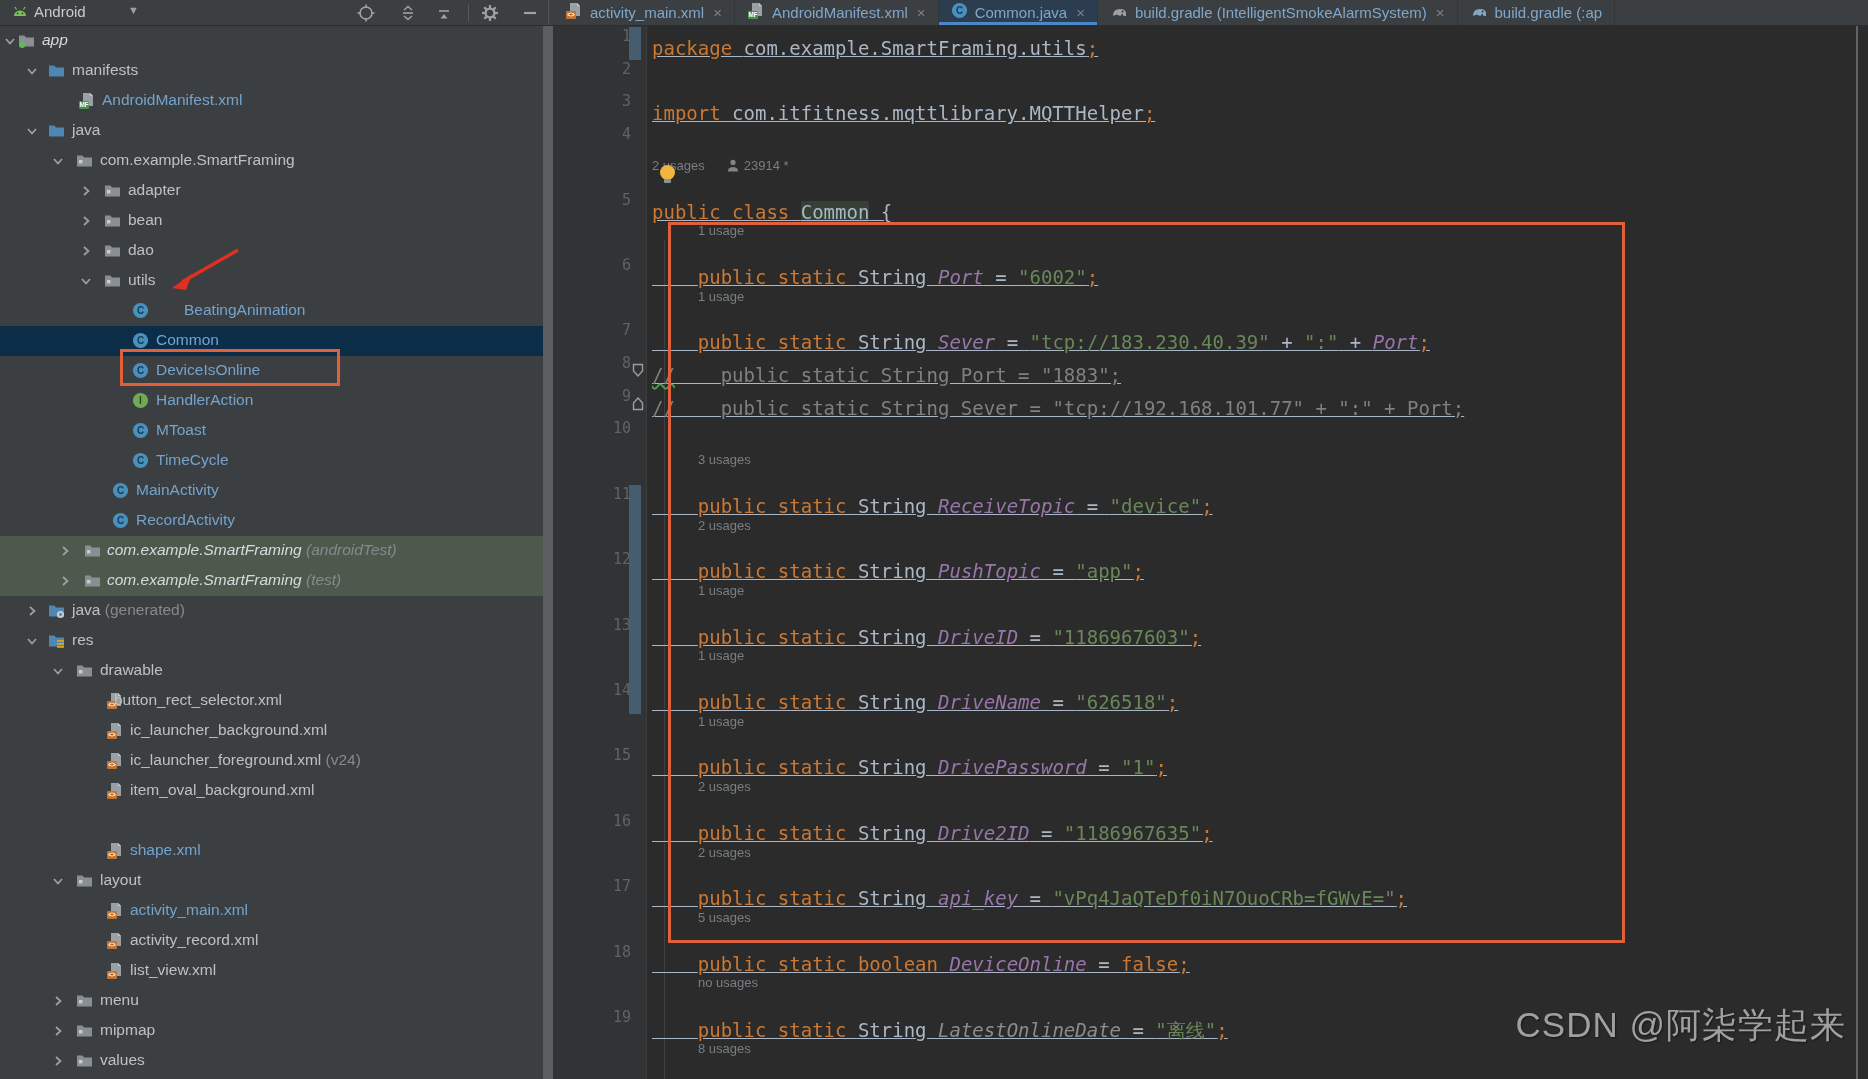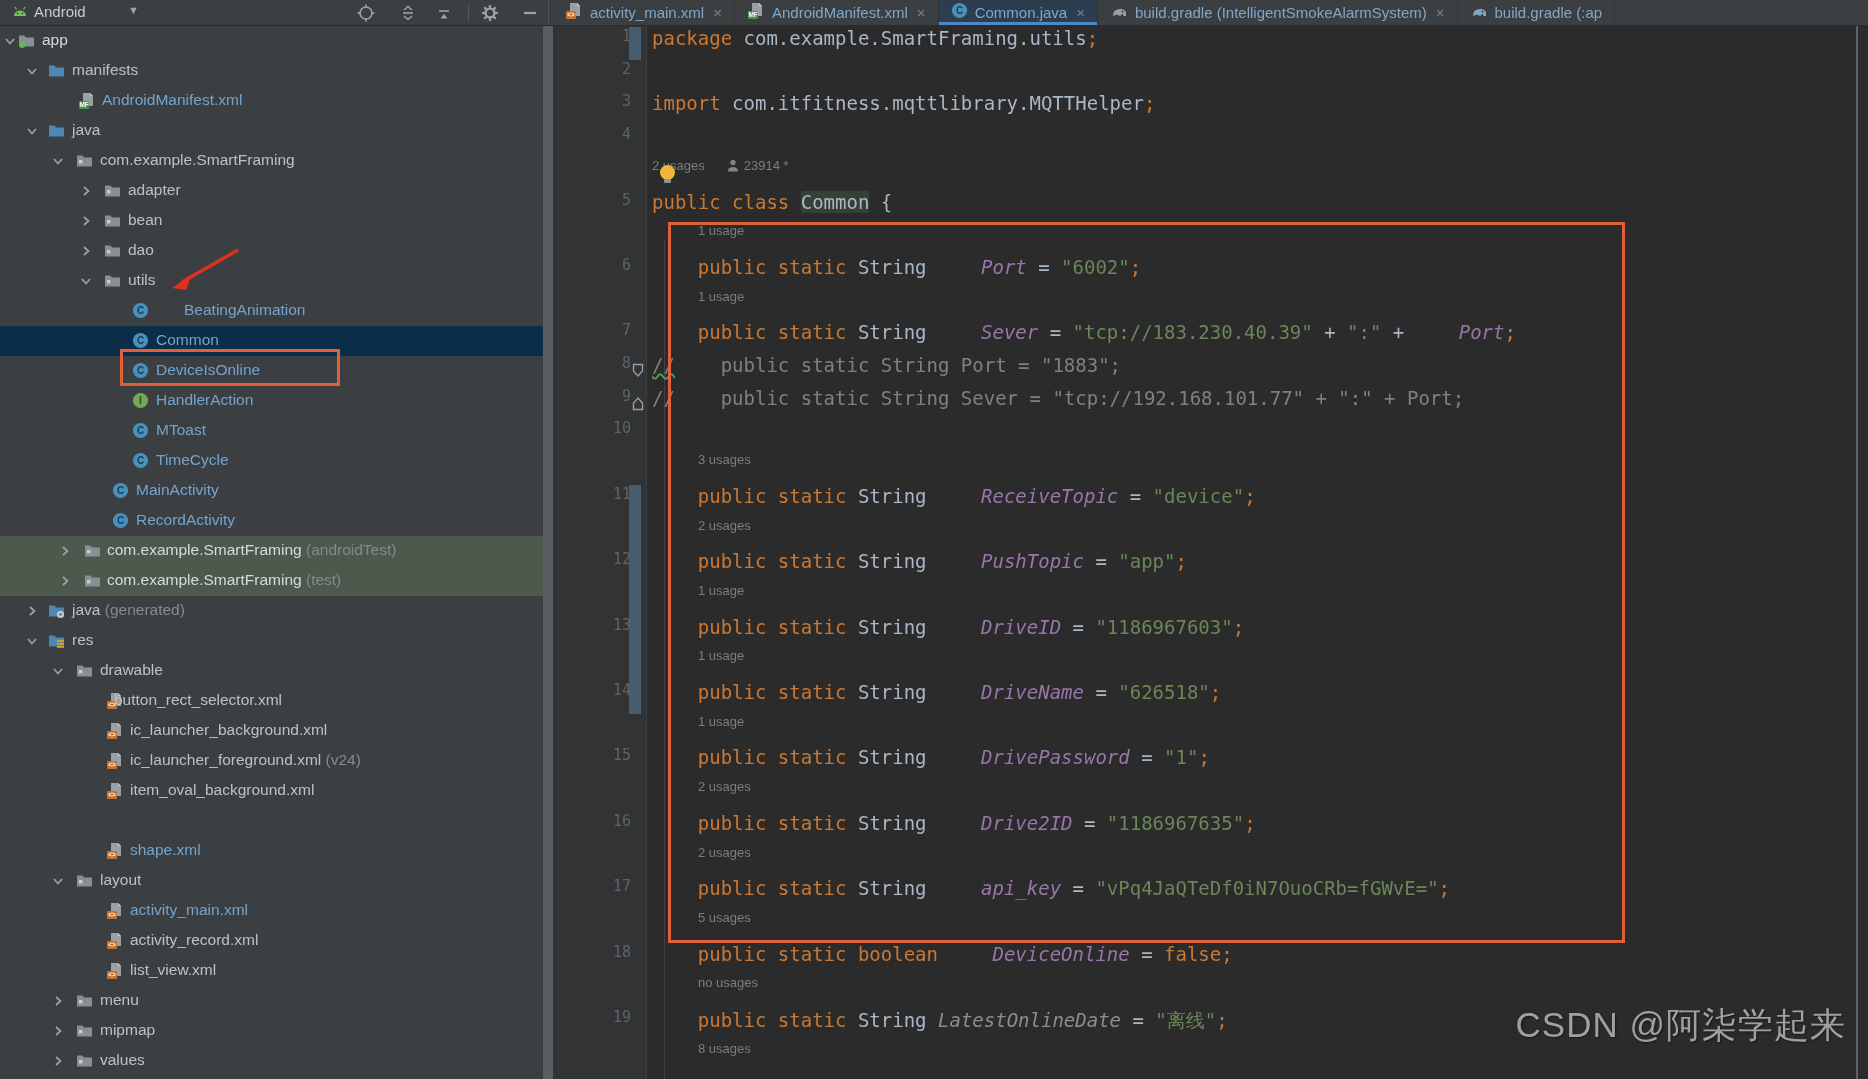--- a/index.html
+++ b/index.html
@@ -21,41 +21,41 @@
   .tab-label{font-size:15px;color:#7ea7cb;white-space:nowrap;}
   .tab-close{font-size:15px;color:#7c8285;margin-left:2px;}
 
   
   #tree{position:absolute;left:0;top:25px;width:543px;height:1054px;background:#3c3f41;overflow:hidden;}
   .trow{position:absolute;left:0;width:543px;height:30px;}
   .trow.sel{background:#0c2d48;}
   .trow.grn{background:#4d594d;}
   .tlabel{position:absolute;top:5px;font-size:15.5px;color:#bdc1c4;white-space:nowrap;}
   .tlabel.b{color:#74a3cd;}
-  .tlabel.w{color:#d7dadd;}
+  .tlabel.w{color:#d7dadd;font-style:italic;}
   .tsuffix{color:#868a8d;}
   .chev{position:absolute;top:7px;width:16px;height:16px;}
   .ticon{position:absolute;top:6px;width:17px;height:17px;}
   #panel-scrollbar{position:absolute;left:543px;top:25px;width:10px;height:1054px;background:#5a5e60;z-index:4;}
   #panel-scrollbar-top{position:absolute;left:548px;top:0;width:1px;height:25px;background:#515456;z-index:6;}
 
   
   #editor{position:absolute;left:553px;top:25px;width:1315px;height:1054px;background:#2b2b2b;overflow:hidden;}
   #gutter-bg{position:absolute;left:0;top:0;width:93px;height:1054px;background:#313335;border-right:1px solid #3b3e40;}
   #indent-guide{position:absolute;left:111px;top:215px;width:1px;height:839px;background:#3e4143;}
   .erow{position:absolute;left:0;width:1315px;height:33px;}
   .lnum{position:absolute;left:0;top:0;width:78px;height:33px;line-height:33px;text-align:right;
         color:#5f6467;font:15px "DejaVu Sans Mono",monospace;}
   .stripe{position:absolute;left:76px;top:0;width:12px;height:33px;background:#455d6e;}
   .gicon{position:absolute;left:79px;top:9px;width:12px;height:15px;}
-  .code{position:absolute;left:99px;top:0;height:33px;line-height:33px;white-space:pre;
-        font:19px "DejaVu Sans Mono",monospace;color:#a9b7c6;}
+  .code{position:absolute;left:99px;top:10px;height:33px;line-height:33px;white-space:pre;
+        font:19px "DejaVu Sans Mono",monospace;color:#a9b7c6;text-decoration:underline;}
   .hint{position:absolute;top:0;height:33px;line-height:33px;white-space:pre;font:13px "Liberation Sans",sans-serif;color:#787e83;}
   .kw{color:#cc7832;} .pl{color:#a9b7c6;} .str{color:#6a8759;}
-  .fld{color:#9876aa;font-style:italic;margin-left:43px;} .fldu{color:#8a8d90;font-style:italic;}
+  .fld{color:#9876aa;font-style:italic;} .fldu{color:#8a8d90;font-style:italic;}
   .cm{color:#808080;} 
   .squig{text-decoration:underline;text-decoration-style:wavy;text-decoration-color:#4e9e55;text-decoration-thickness:1.5px;}
   .hl{background:#344134;border-radius:2px;}
   .bulb{position:absolute;width:15px;height:15px;background:#f0b73c;border-radius:50%;z-index:3;}
   .bulb:after{content:"";position:absolute;left:4px;top:14px;width:7px;height:4px;background:#8d9297;border-radius:1px;}
   .author{margin-left:22px;color:#787e83;}
   .person{display:inline-block;vertical-align:-2px;margin-right:5px;}
   #editor-scrollbar{position:absolute;left:1856px;top:25px;width:2px;height:1054px;background:#606365;z-index:4;}
 
   

